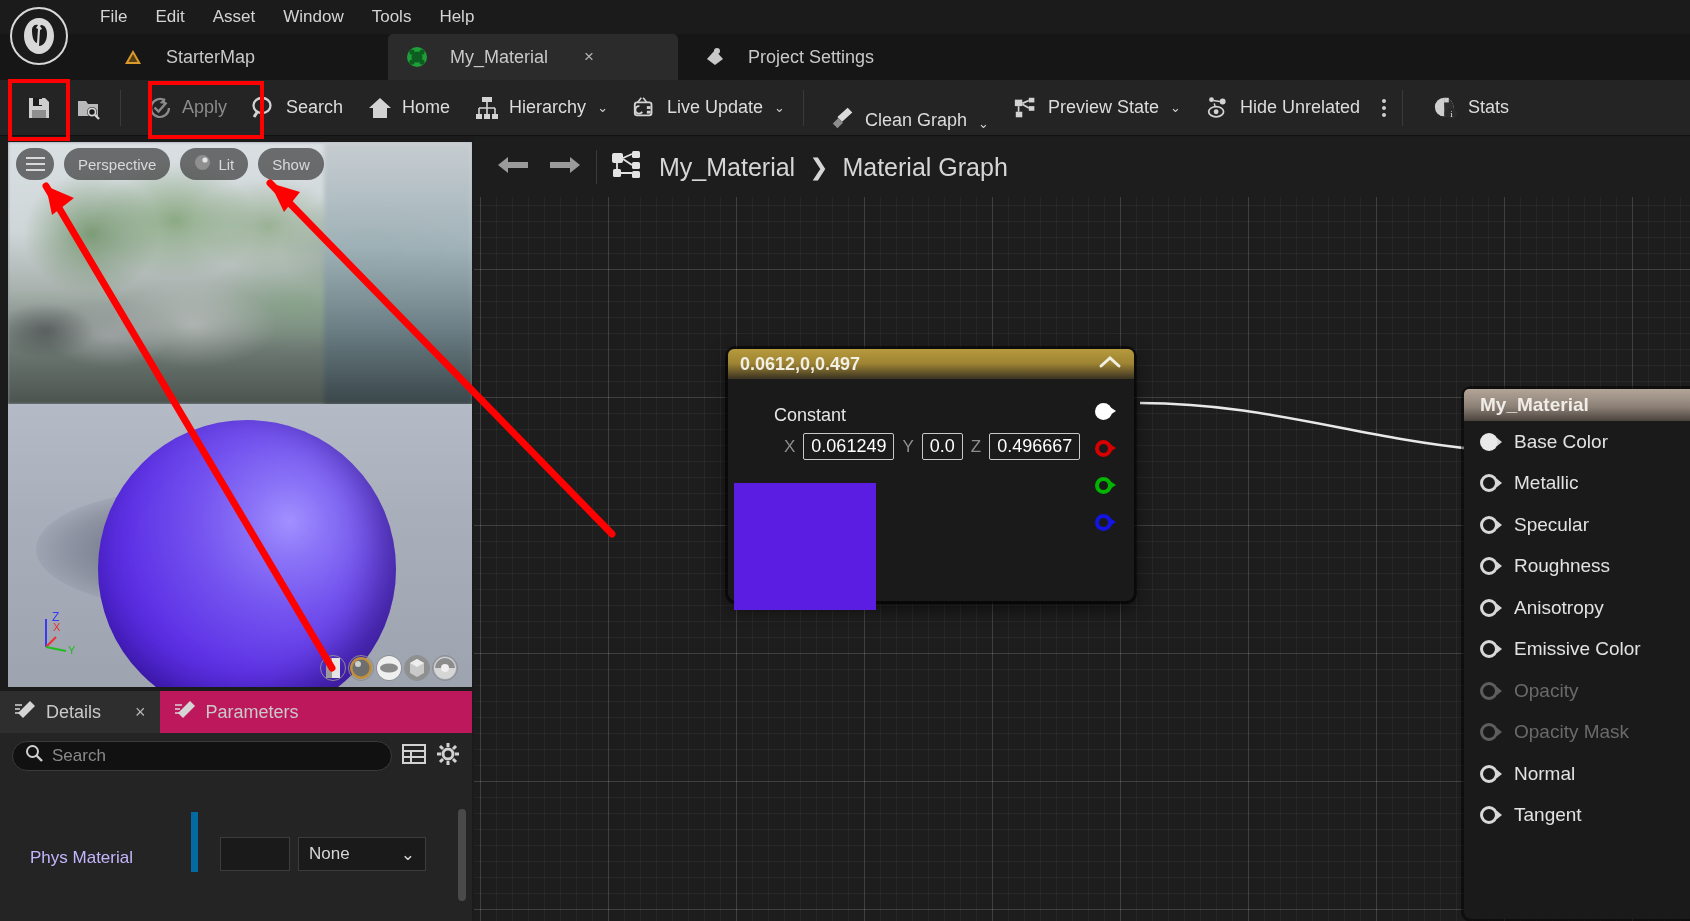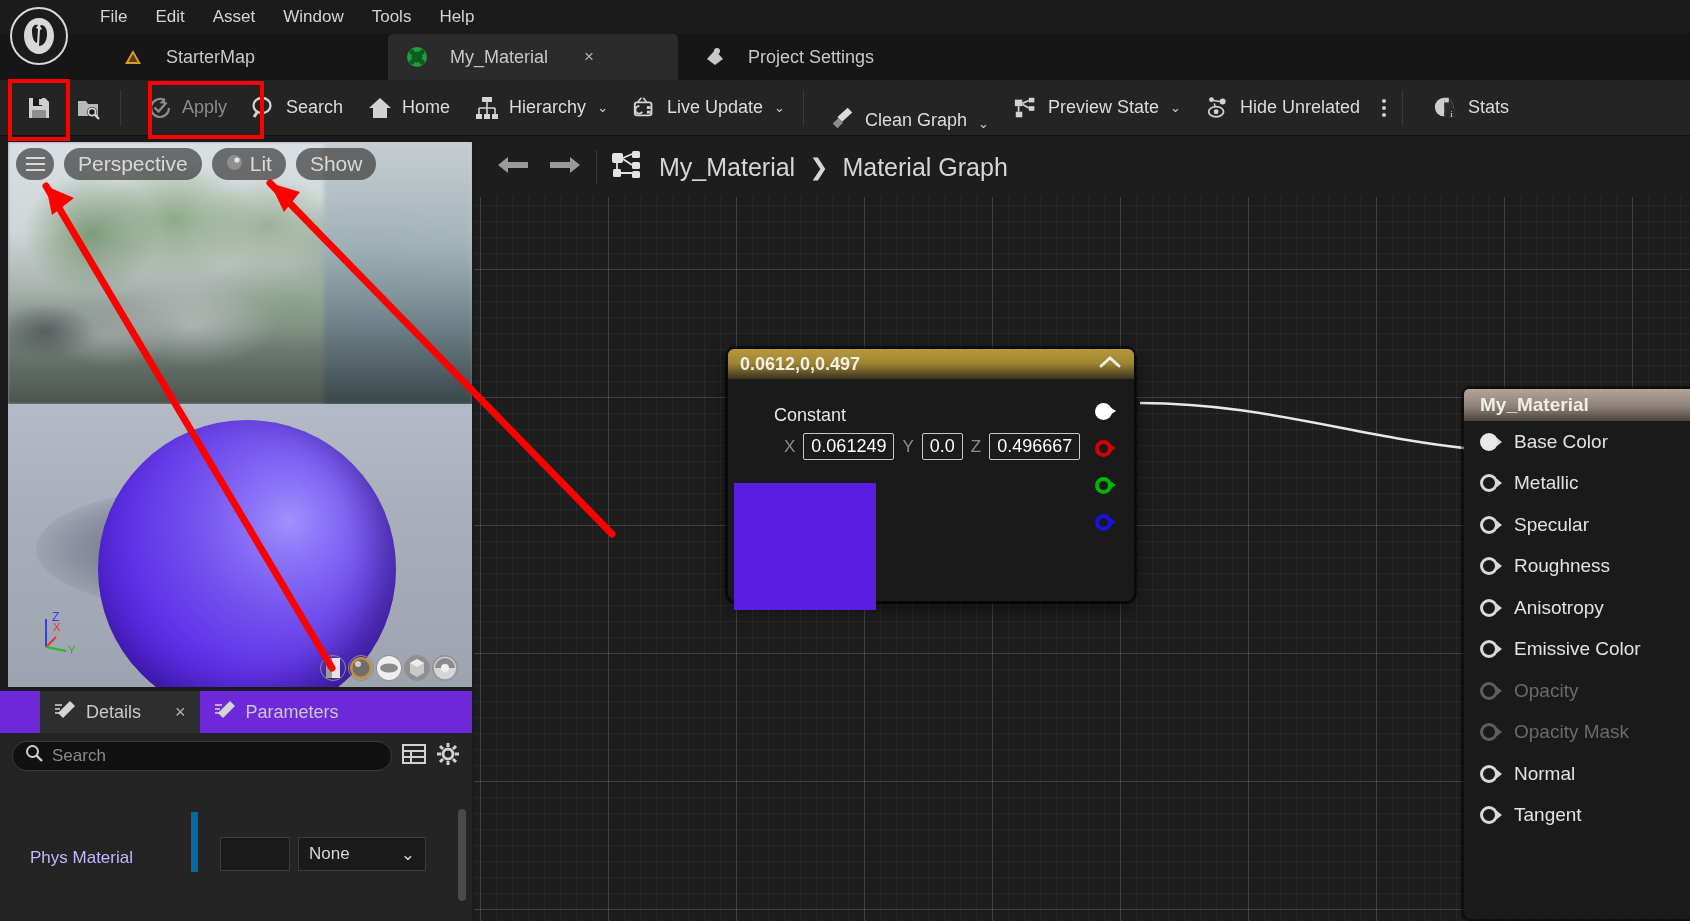--- a/index.html
+++ b/index.html
@@ -101,41 +101,41 @@
   .vp-sphere {
     position: absolute; left: 90px; top: 278px; width: 298px; height: 298px;
     border-radius: 50%;
     background:
       radial-gradient(circle at 64% 34%, #a290ff 0%, #8a73f7 14%, #7352ef 34%, #5f33e6 58%, #4a1fd0 80%, #3d17b4 100%);
     box-shadow: inset -14px -18px 40px rgba(30,10,90,.55);
   }
   .vp-topbar { position: absolute; left: 8px; top: 6px; display: flex; align-items: center; gap: 10px; z-index: 12; }
   .vp-pill {
     background: rgba(62,62,62,.72); border-radius: 16px; color: #d9d9d9;
-    font-size: 21px; height: 32px; display:flex; align-items:center; gap:7px; padding: 0 14px;
+    font-size: 15px; height: 32px; display:flex; align-items:center; gap:7px; padding: 0 14px;
   }
   .vp-burger {
     background: rgba(62,62,62,.72); border-radius: 16px; width: 38px; height: 32px;
     display:flex; flex-direction:column; align-items:center; justify-content:center; gap:4px;
   }
   .vp-burger i { display:block; width:19px; height:2px; background:#d9d9d9; }
   .vp-gizmo { position: absolute; left: 32px; bottom: 32px; width: 44px; height: 48px; z-index: 12;}
   .vp-shapes {
     position: absolute; right: 14px; bottom: 6px; display:flex; gap: 2px; z-index: 12;
   }
   .vp-shape {
     width: 26px; height: 26px; border-radius: 50%; border: 1px solid #8d8d8d;
     overflow:hidden; display:flex; align-items:center; justify-content:center;
   }
 
   
   .details {
     position: absolute; left: 0; top: 691px; width: 472px; height: 230px; background: #242424;
   }
-  .det-tabs { position:absolute; left:0; top:0; width:100%; height: 42px; background:#6d28d9; display:flex;padding-left:40px; }
+  .det-tabs { position:absolute; left:0; top:0; width:100%; height: 42px; background:#be185d; display:flex; }
   .det-tab { height: 42px; display:flex; align-items:center; gap: 10px; padding: 0 14px; color:#c9c9c9; font-size:18px;}
   .det-tab.active { background:#2e2e2e; }
   .det-search-row { position:absolute; left:0; top:42px; width:100%; height:45px; display:flex; align-items:center; padding: 0 12px; gap: 10px;}
   .det-search {
     flex: 1; height: 30px; border-radius: 15px; background:#111; border:1px solid #3a3a3a;
     display:flex; align-items:center; gap:9px; padding: 0 12px; color:#8a8a8a; font-size:17px;
   }
   .det-sec {
     position:absolute; left:0; top:88px; width:100%; height:32px; background:#2e2e2e;
     display:flex; align-items:center; gap:9px; padding-left: 12px;

